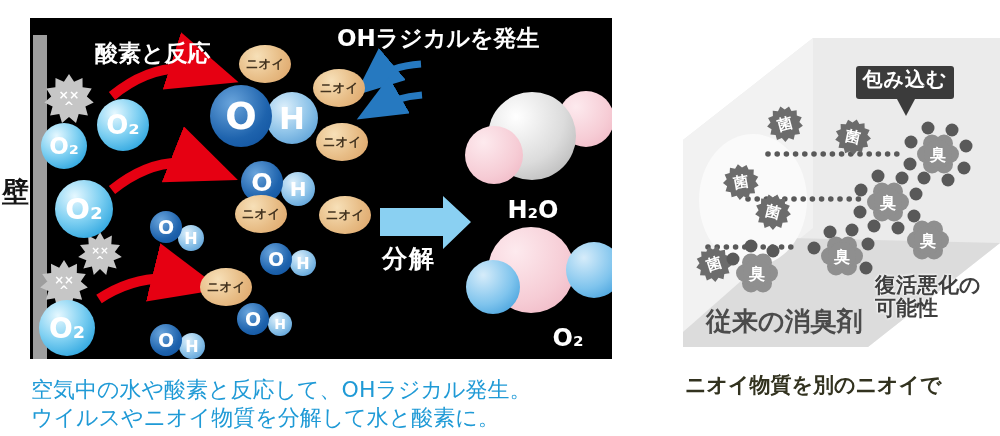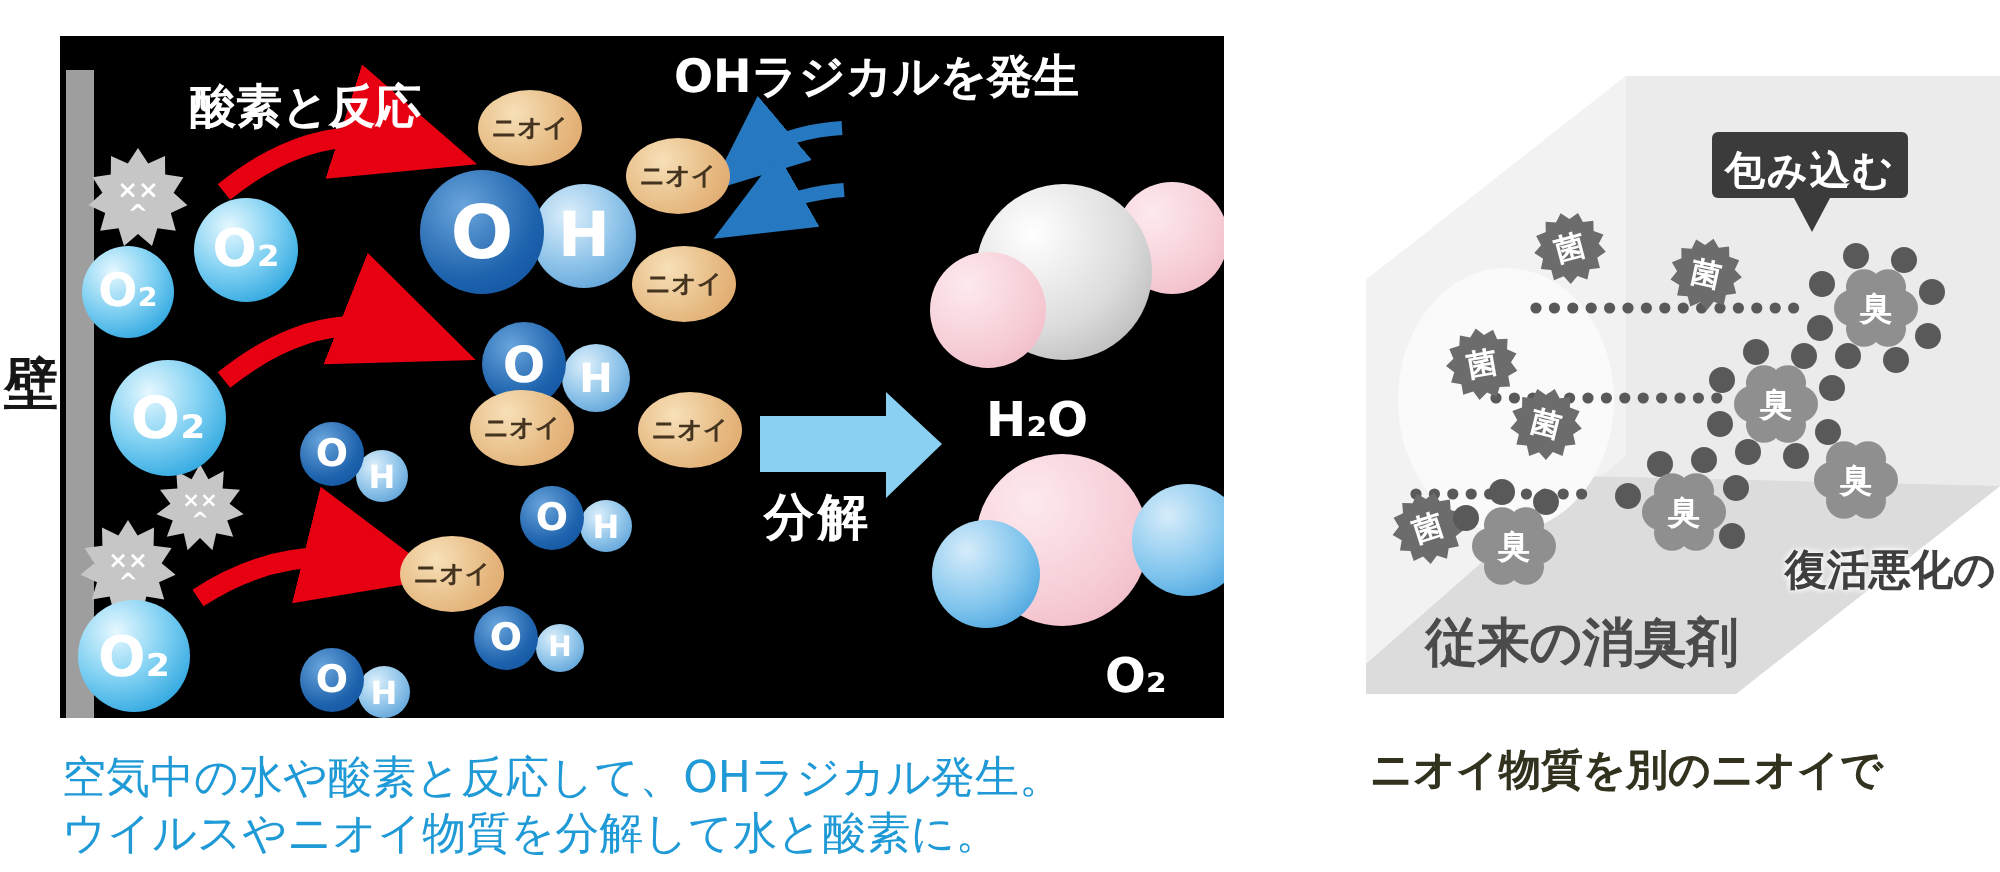--- a/index.html
+++ b/index.html
@@ -15,48 +15,48 @@
   svg{position:absolute;left:0;top:0;}
   #layer-right{z-index:1;}
   #left-panel{position:absolute;left:30px;top:18px;width:582px;height:341px;
               background:var(--panel-bg);overflow:hidden;z-index:2;}
   #left-panel svg{left:0;top:0;}
   #wall-bar{position:absolute;left:3px;top:17px;width:14px;height:324px;background:var(--wall-bar);}
   .wtext{position:absolute;color:#fff;font-weight:bold;white-space:nowrap;z-index:6;}
   #react-label{left:65px;top:20px;font-size:23px;}
   #radical-label{left:307px;top:5px;font-size:23px;}
   #decompose-label{left:352px;top:224px;font-size:25px;letter-spacing:2px;}
-  #h2o-label{left:463px;top:178px;width:80px;font-size:24px;}
+  #h2o-label{left:463px;top:178px;width:80px;text-align:center;font-size:24px;}
   #o2mol-label{left:498px;top:306px;width:80px;text-align:center;font-size:24px;}
   #wall-label{position:absolute;left:2px;top:174px;font-size:27px;font-weight:bold;
               color:#161616;z-index:3;}
   .sphere{position:absolute;border-radius:50%;}
   .sph-gray{background:radial-gradient(circle at 32% 28%,#fff,#dcdcdc 55%,#ababab);}
   .sph-pink{background:radial-gradient(circle at 32% 28%,#fdeaee,#f6ccd5 60%,#eeb2c0);}
   .sph-blue{background:radial-gradient(circle at 32% 28%,#d6ecfa,#7fc4ed 55%,#2e93d6);}
   .ball{position:absolute;border-radius:50%;display:flex;align-items:center;
         justify-content:center;color:#fff;font-weight:bold;}
   .o2ball{background:radial-gradient(circle at 34% 28%,#e6f8ff,#7fd0f2 45%,#28a3de 85%,#1b93cf);}
   .oball{background:radial-gradient(circle at 35% 30%,#6aa5dc,#1e63ad 60%,#0d4f9c);}
   .hball{background:radial-gradient(circle at 35% 30%,#dceffb,#8fc4e9 50%,#4792d0);}
   .nioi{position:absolute;width:52px;height:38px;border-radius:50%;display:flex;
         align-items:center;justify-content:center;font-size:12.5px;font-weight:bold;
         color:var(--nioi-text);
         background:radial-gradient(circle at 35% 30%,#f7e0b8,#e7bc85 55%,#dda265);}
   #caption-left{position:absolute;left:31px;top:376px;width:540px;color:var(--cap-left);
         font-size:22px;font-weight:normal;line-height:28px;z-index:3;white-space:nowrap;}
   #wrap-badge{position:absolute;left:856px;top:66px;width:98px;height:33px;background:var(--badge);
-        color:var(--badge-text);font-size:20px;font-weight:bold;display:flex;align-items:flex-end;
+        color:var(--badge-text);font-size:20px;font-weight:bold;display:flex;align-items:flex-start;
         justify-content:center;border-radius:3px;z-index:4;letter-spacing:1px;}
   #wrap-badge::after{content:"";position:absolute;left:41px;top:33px;width:0;height:0;
         border-left:9px solid transparent;border-right:9px solid transparent;
         border-top:17px solid var(--badge);}
-  #conventional-label{position:absolute;left:706px;top:304px;width:170px;text-align:center;
+  #conventional-label{position:absolute;left:706px;top:304px;width:170px;text-align:left;
         color:var(--conv);font-size:26px;font-weight:bold;z-index:4;white-space:nowrap;}
-  #revival-label{position:absolute;left:875px;top:274px;width:123px;text-align:right;
+  #revival-label{position:absolute;left:875px;top:274px;width:123px;
         color:#3f3f3f;font-size:21px;font-weight:bold;line-height:23px;z-index:4;
         text-shadow:0 0 3px #fff,0 0 3px #fff;white-space:nowrap;}
   #caption-right{position:absolute;left:685px;top:372px;color:var(--cap-right);font-size:21px;
         font-weight:bold;line-height:27px;z-index:3;white-space:nowrap;}
 </style>
 </head>
 <body>
 
 <div class="stage">
 
@@ -290,17 +290,18 @@
     <div>空気中の水や酸素と反応して、OHラジカル発生。</div>
     <div>ウイルスやニオイ物質を分解して水と酸素に。</div>
   </div>
 
   <div id="wrap-badge">
     <span>包み込む</span>
   </div>
   <div id="conventional-label">従来の消臭剤</div>
   <div id="revival-label">
     <div>復活悪化の</div>
+    <div>可能性</div>
   </div>
   <div id="caption-right">
     <div>ニオイ物質を別のニオイで</div>
   </div>
 </div>
 
 </body></html>

